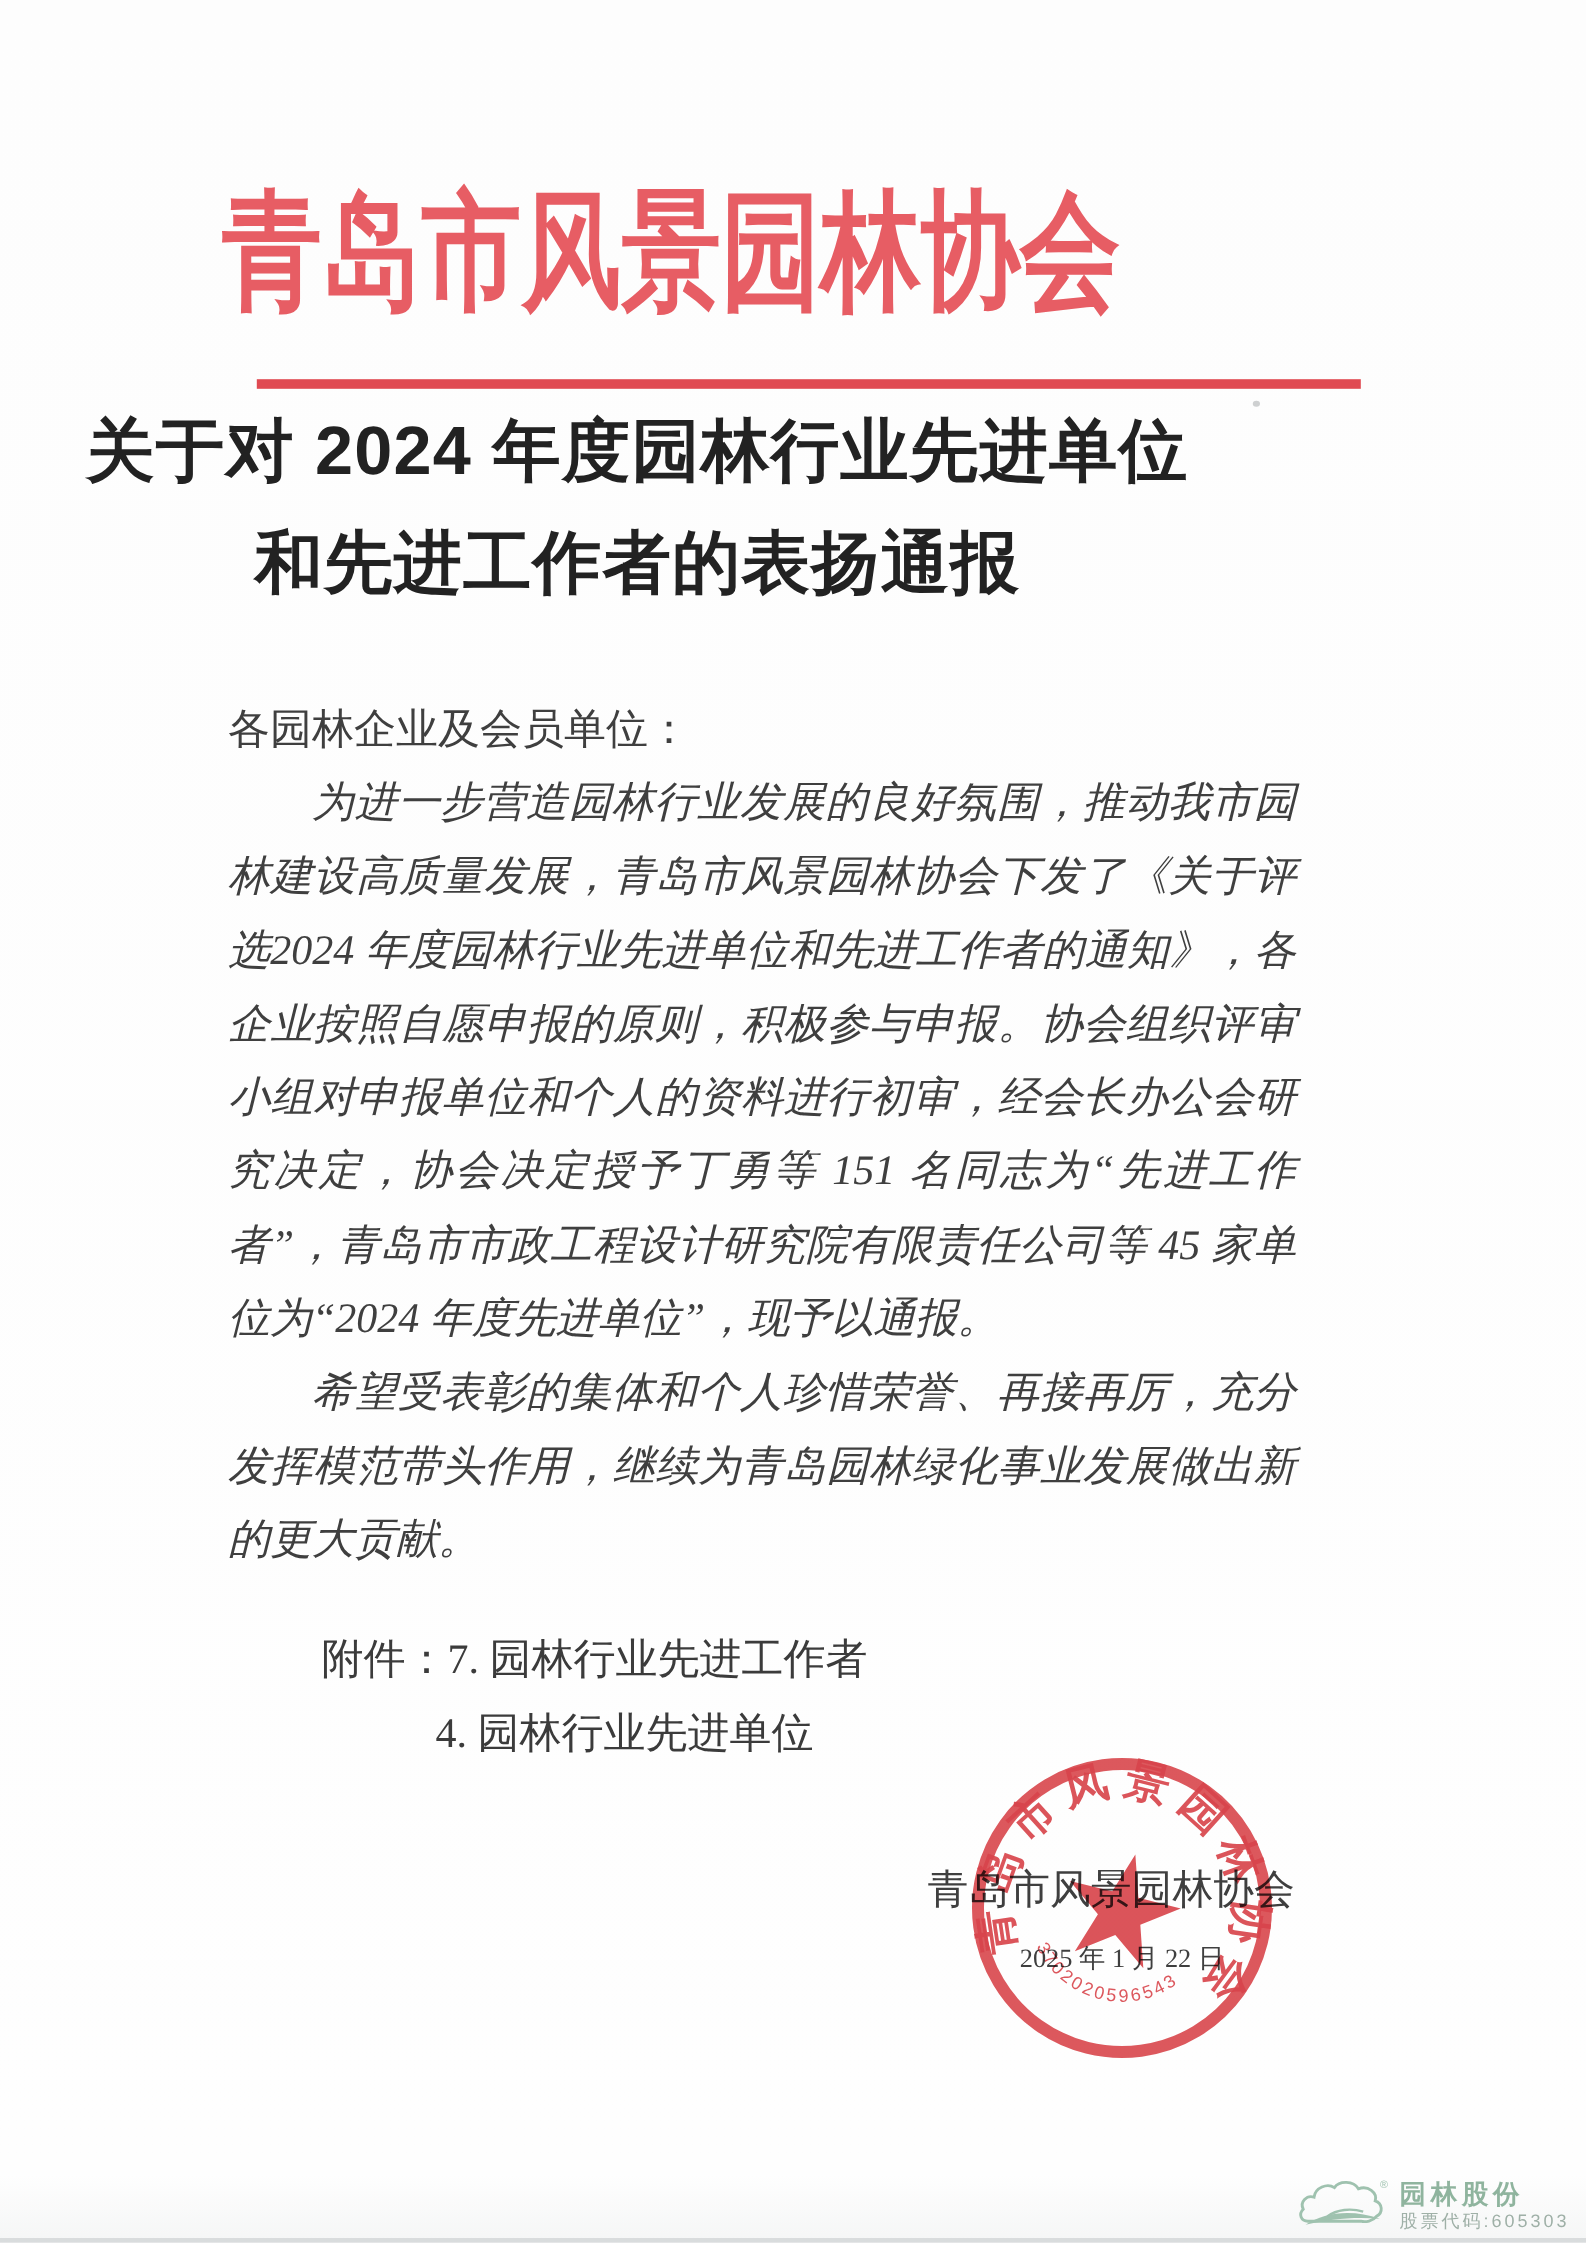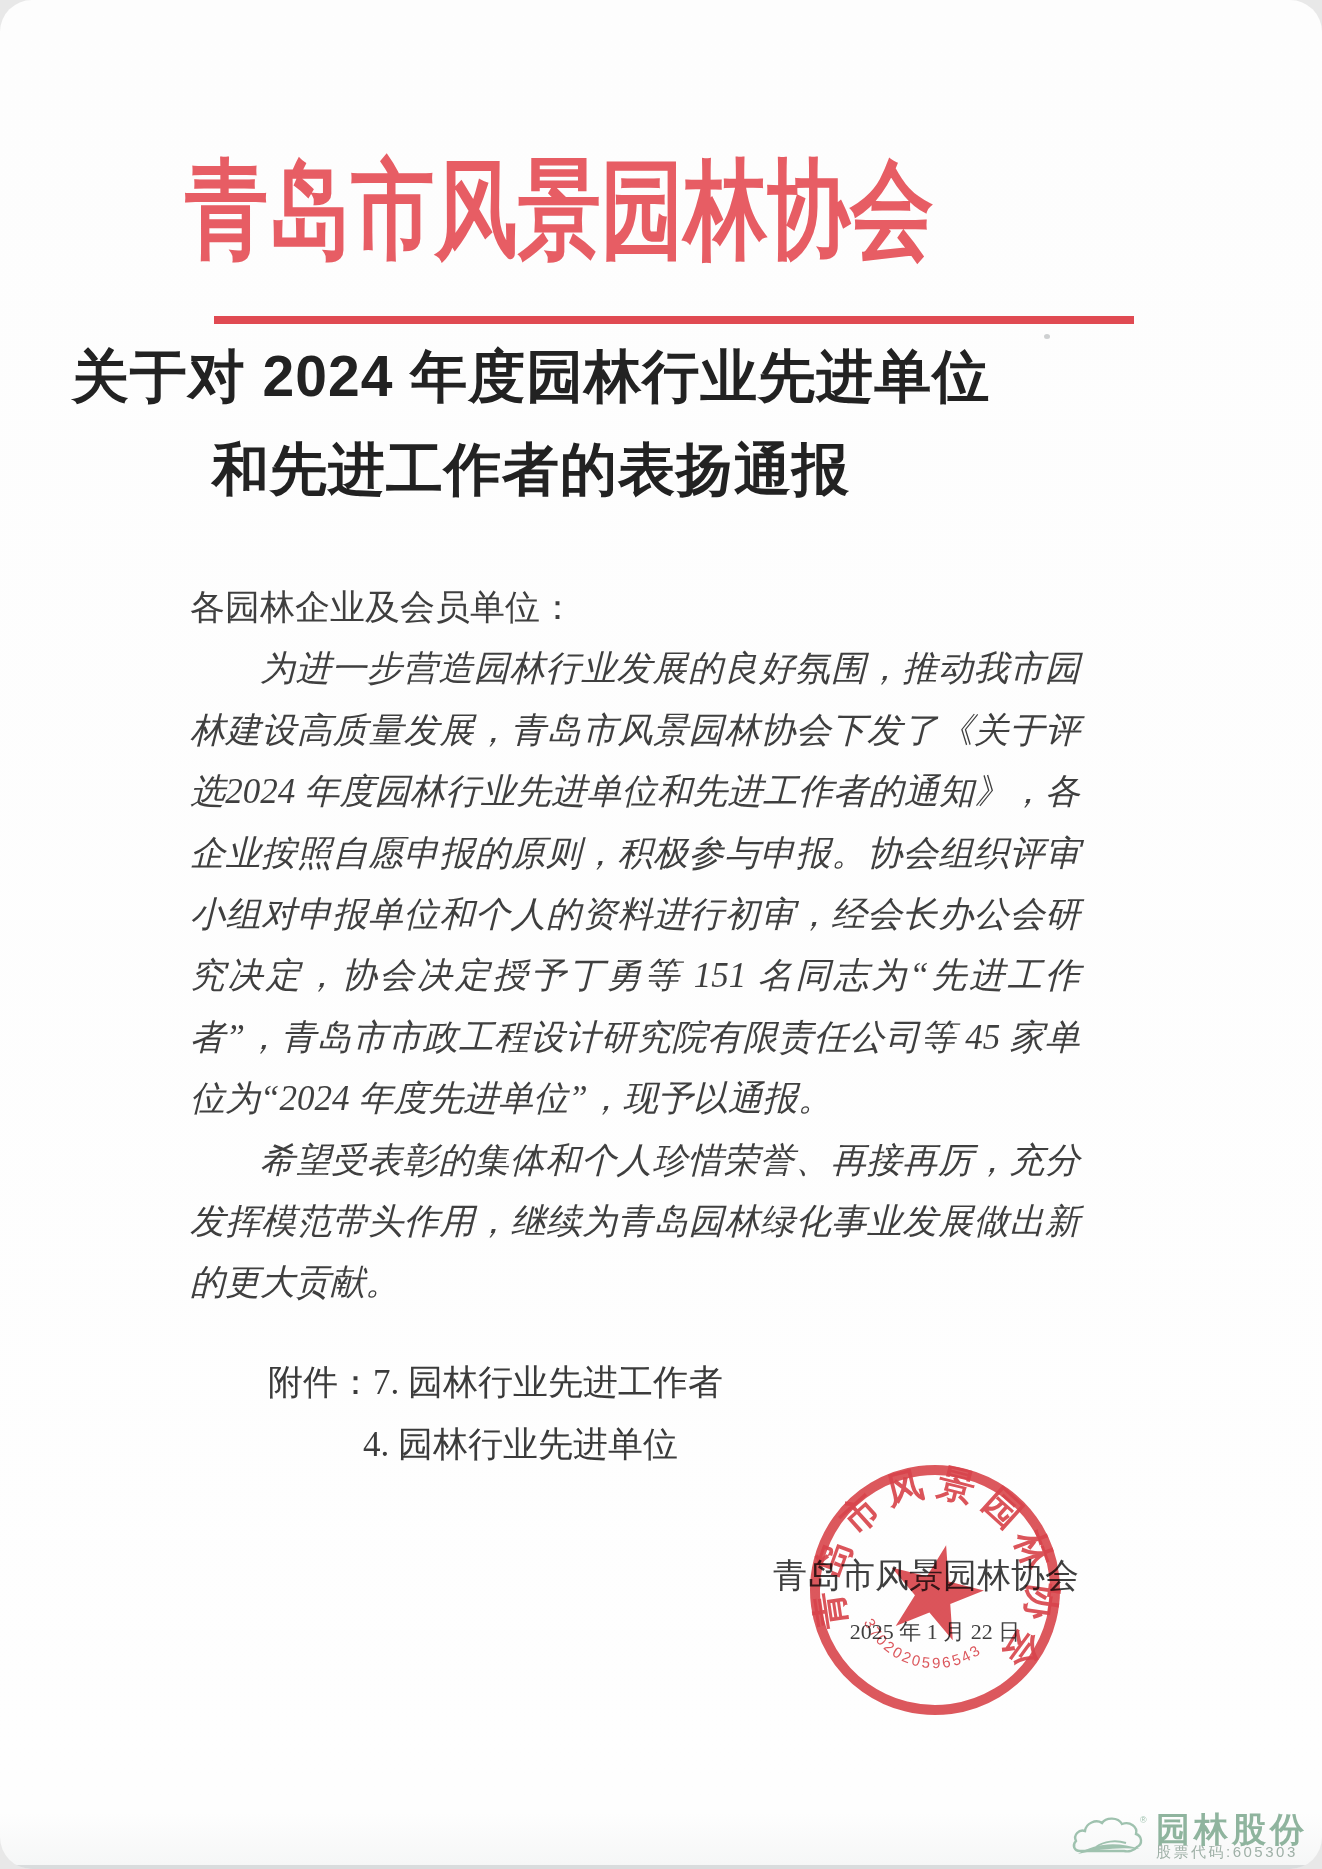--- a/index.html
+++ b/index.html
@@ -5,21 +5,20 @@
   html,body{margin:0;padding:0;background:#e8e8e8;}
   .page{
     position:relative;
     width:1322px;height:1869px;
     margin:0 auto;
     background:#fefefef9;
     background:linear-gradient(180deg,#fdfdfd 0%,#fefefe 97%,#f5f6f6 100%);
     overflow:hidden;
     font-family:"Liberation Serif","DejaVu Serif",serif;
     color:#3b3b3b;
-    border-radius:32px;
   }
   .org-header{
     position:absolute;left:185px;top:152px;
     font-family:"Liberation Sans","DejaVu Sans",sans-serif;
     font-weight:bold;
     font-size:108px;line-height:1.08;
     white-space:nowrap;
     color:#e75d64;
     transform:scaleX(0.77);
     transform-origin:left top;
@@ -77,21 +76,21 @@
     opacity:0.92;
   }
   .watermark{
     position:absolute;right:14px;bottom:8px;
     display:flex;align-items:flex-end;gap:6px;
   }
   .wm-logo{width:80px;height:48px;}
   .wm-text{display:flex;flex-direction:column;align-items:flex-start;}
   .wm-brand{
     font-family:"Liberation Sans","DejaVu Sans",sans-serif;
-    font-size:34px;line-height:28px;font-weight:bold;
+    font-size:22px;line-height:28px;font-weight:bold;
     color:#8fb49e;letter-spacing:4px;
   }
   .wm-code{
     font-family:Liberation Sans, sans-serif;
     font-size:15px;line-height:18px;
     color:#9fb0a7;letter-spacing:2.5px;
   }
   .scan-edge{
     position:absolute;left:0;bottom:0;width:100%;height:4px;
     background:#caced0;opacity:0.65;

